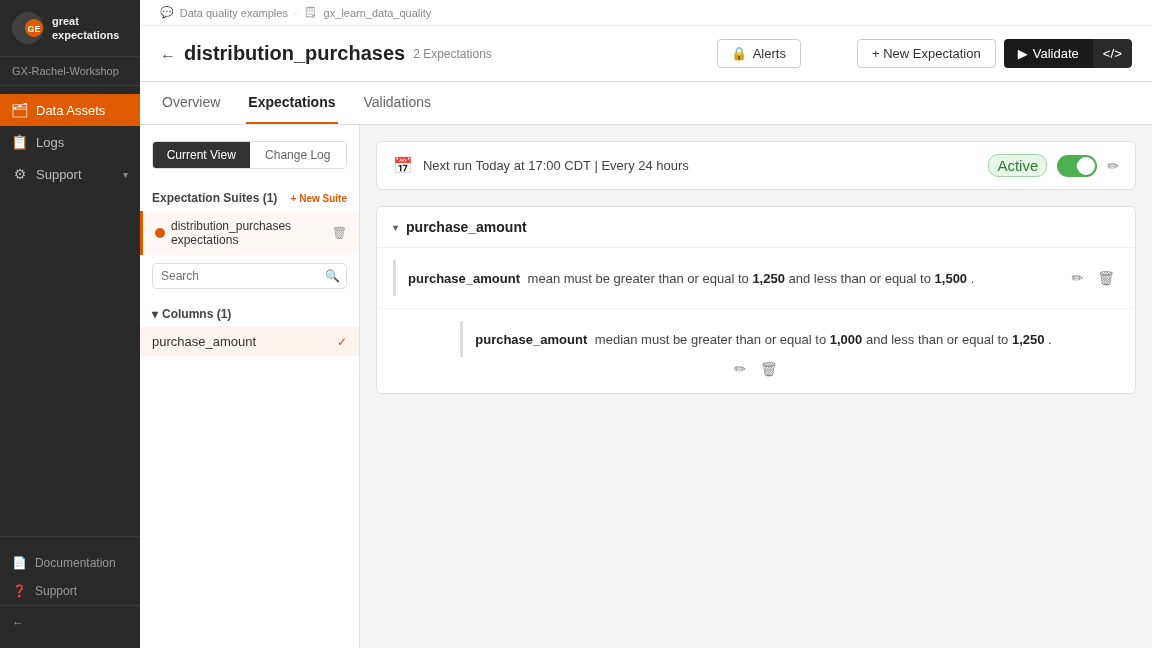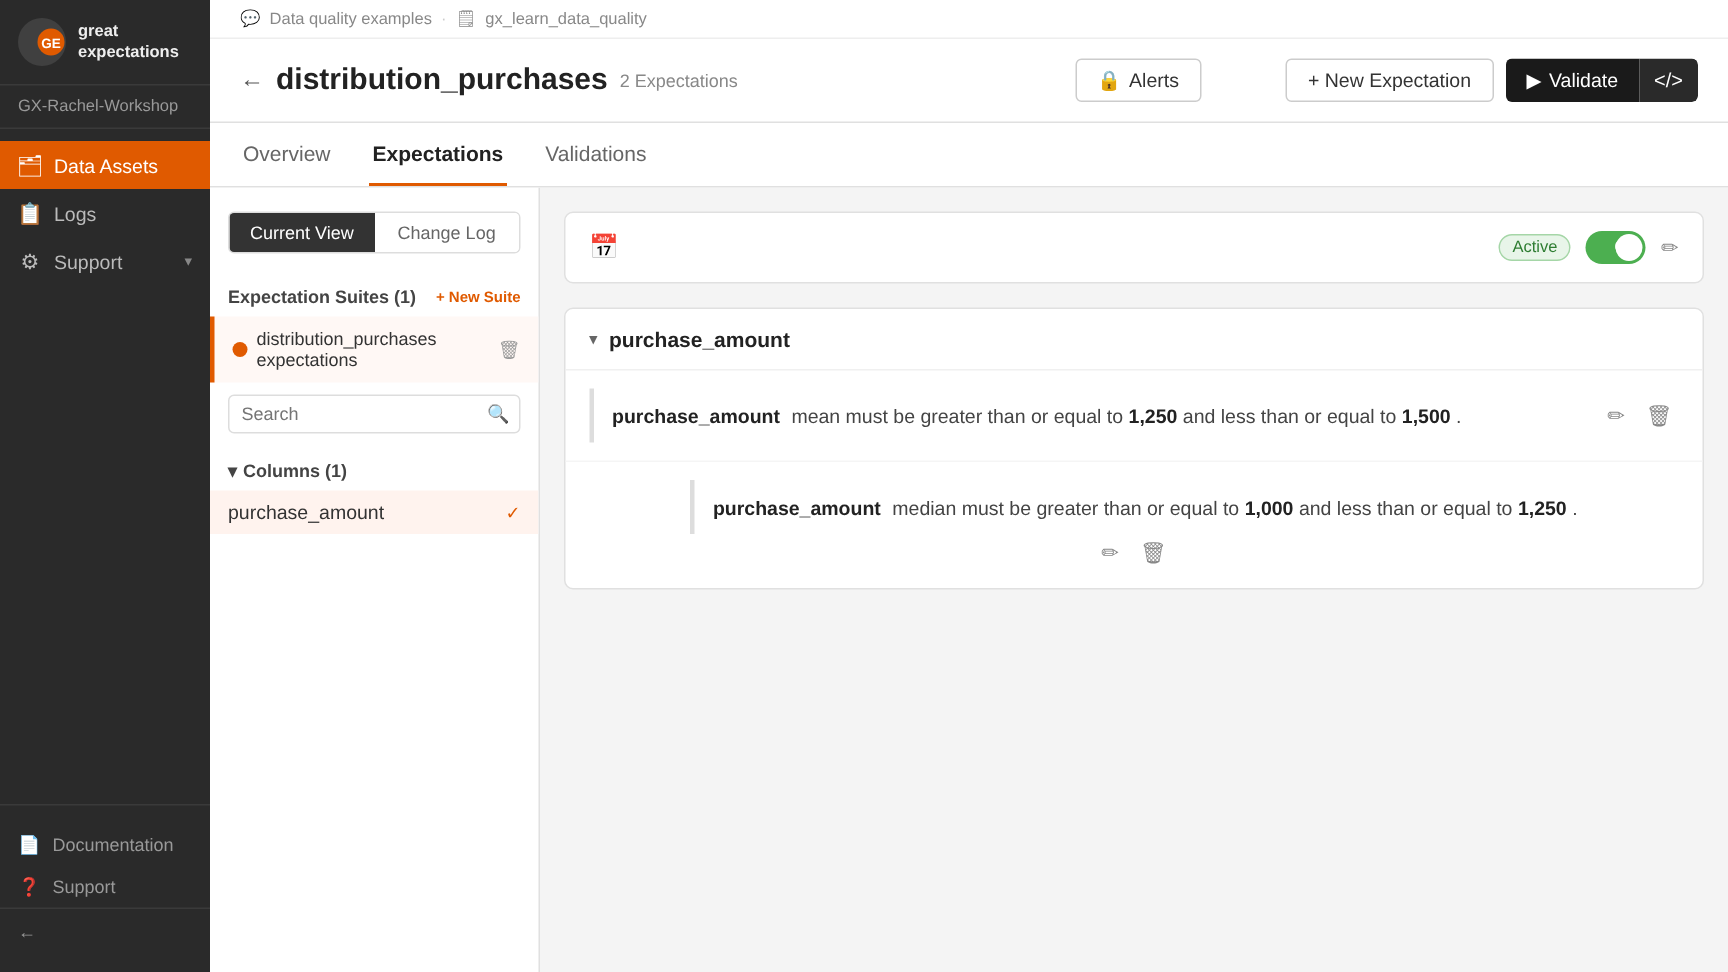--- a/index.html
+++ b/index.html
@@ -72,21 +72,21 @@
 
     
     .right-panel { flex: 1; padding: 16px; overflow-y: auto; background: #f4f4f4; }
 
     
     .schedule-card { background: white; border: 1px solid #e0e0e0; border-radius: 6px; padding: 12px 16px; display: flex; align-items: center; justify-content: space-between; margin-bottom: 16px; }
     .schedule-left { display: flex; align-items: center; gap: 10px; }
     .schedule-icon { color: #666; font-size: 16px; }
     .schedule-text { font-size: 13px; color: #444; }
     .schedule-right { display: flex; align-items: center; gap: 10px; }
-    .active-badge { background: #e8f5e9; color: #2e7d32; font-size: 11px; padding: 2px 8px; border-radius: 10px; border: 1px solid #a5d6a7; text-align: right; }
+    .active-badge { background: #e8f5e9; color: #2e7d32; font-size: 15px; padding: 2px 8px; border-radius: 10px; border: 1px solid #a5d6a7; text-align: right; }
     .toggle { width: 40px; height: 22px; background: #4caf50; border-radius: 11px; position: relative; cursor: pointer; display: flex; align-items: center; }
     .toggle-knob { width: 18px; height: 18px; background: white; border-radius: 50%; position: absolute; right: 2px; }
     .toggle-label { font-size: 11px; color: white; margin-left: 19px; font-weight: 600; }
     .edit-icon { color: #888; font-size: 14px; cursor: pointer; }
 
     
     .expectations-card { background: white; border: 1px solid #e0e0e0; border-radius: 6px; overflow: hidden; }
     .exp-group-header { display: flex; align-items: center; gap: 8px; padding: 12px 16px; font-size: 14px; font-weight: 600; color: #222; border-bottom: 1px solid #f0f0f0; cursor: pointer; }
     .chevron { font-size: 10px; color: #666; }
 
@@ -232,20 +232,21 @@
           <span class="check-icon">✓</span>
         </div>
       </div>
     </div>
 
     <div class="right-panel">
 
       <div class="schedule-card">
         <div class="schedule-left">
           <span class="schedule-icon">📅</span>
+          <span class="schedule-text">Next run Today at 17:00 CDT | Every 24 hours</span>
         </div>
         <div class="schedule-right">
           <span class="active-badge">Active</span>
           <div class="toggle">
             <span class="toggle-label">ON</span>
             <div class="toggle-knob"></div>
           </div>
           <span class="edit-icon">✏</span>
         </div>
       </div>

